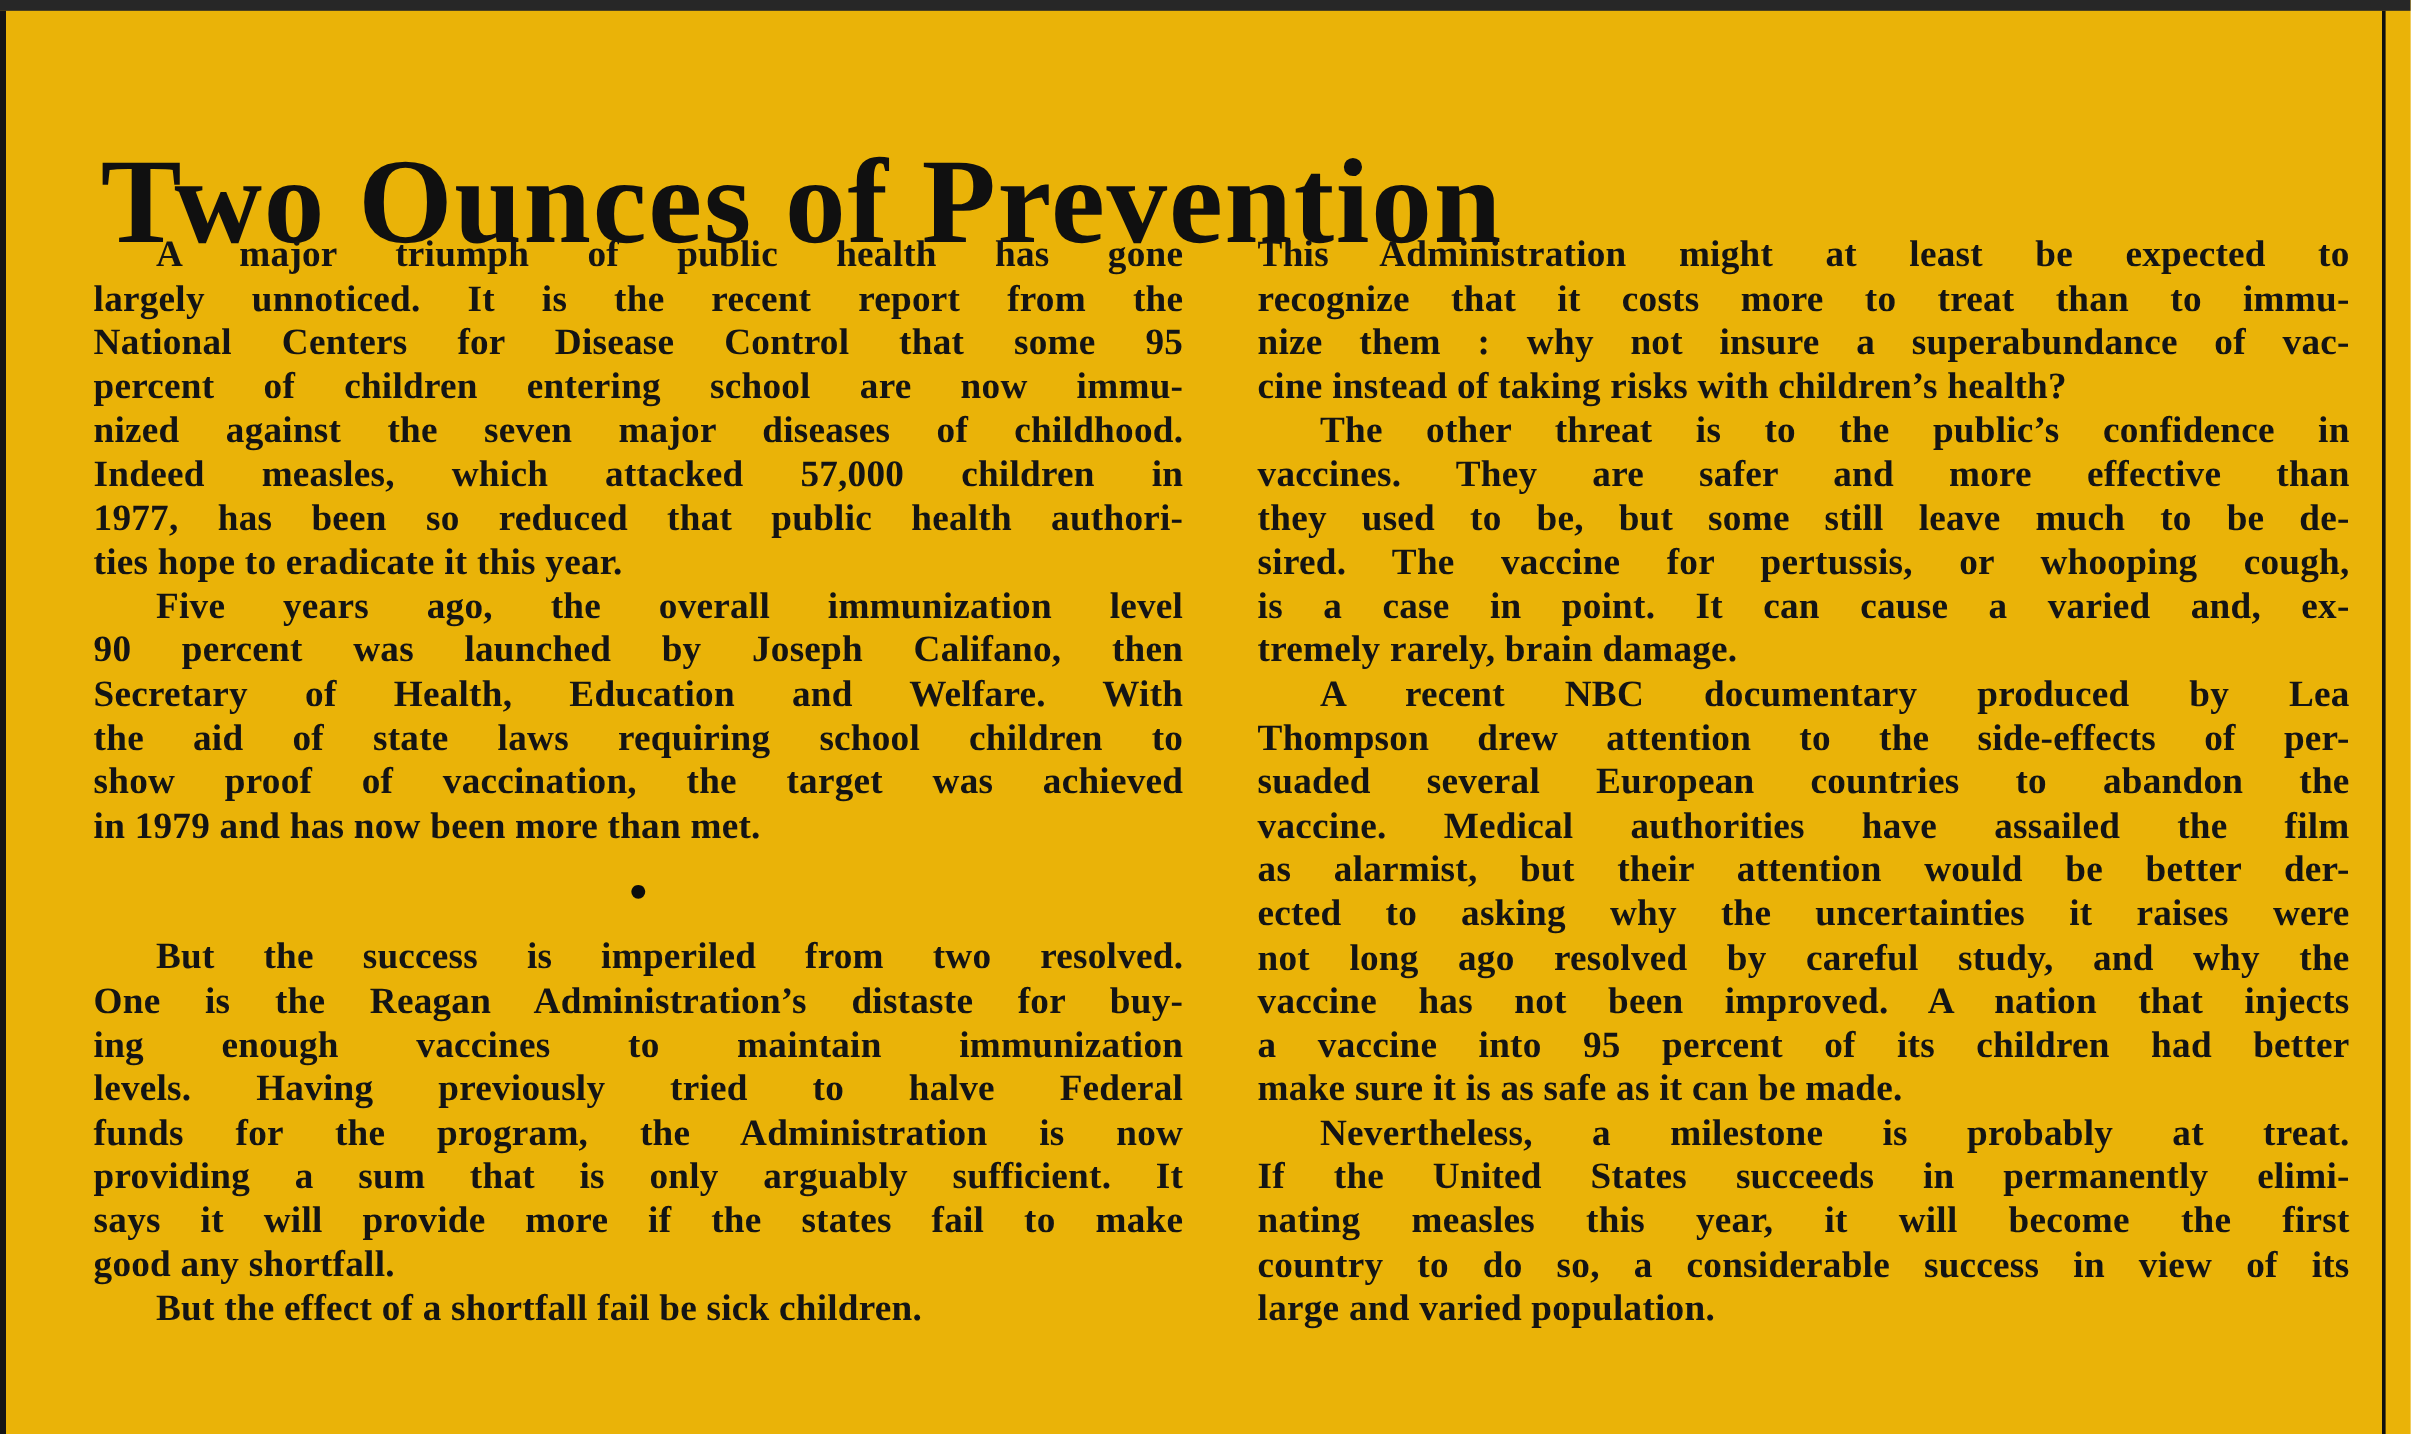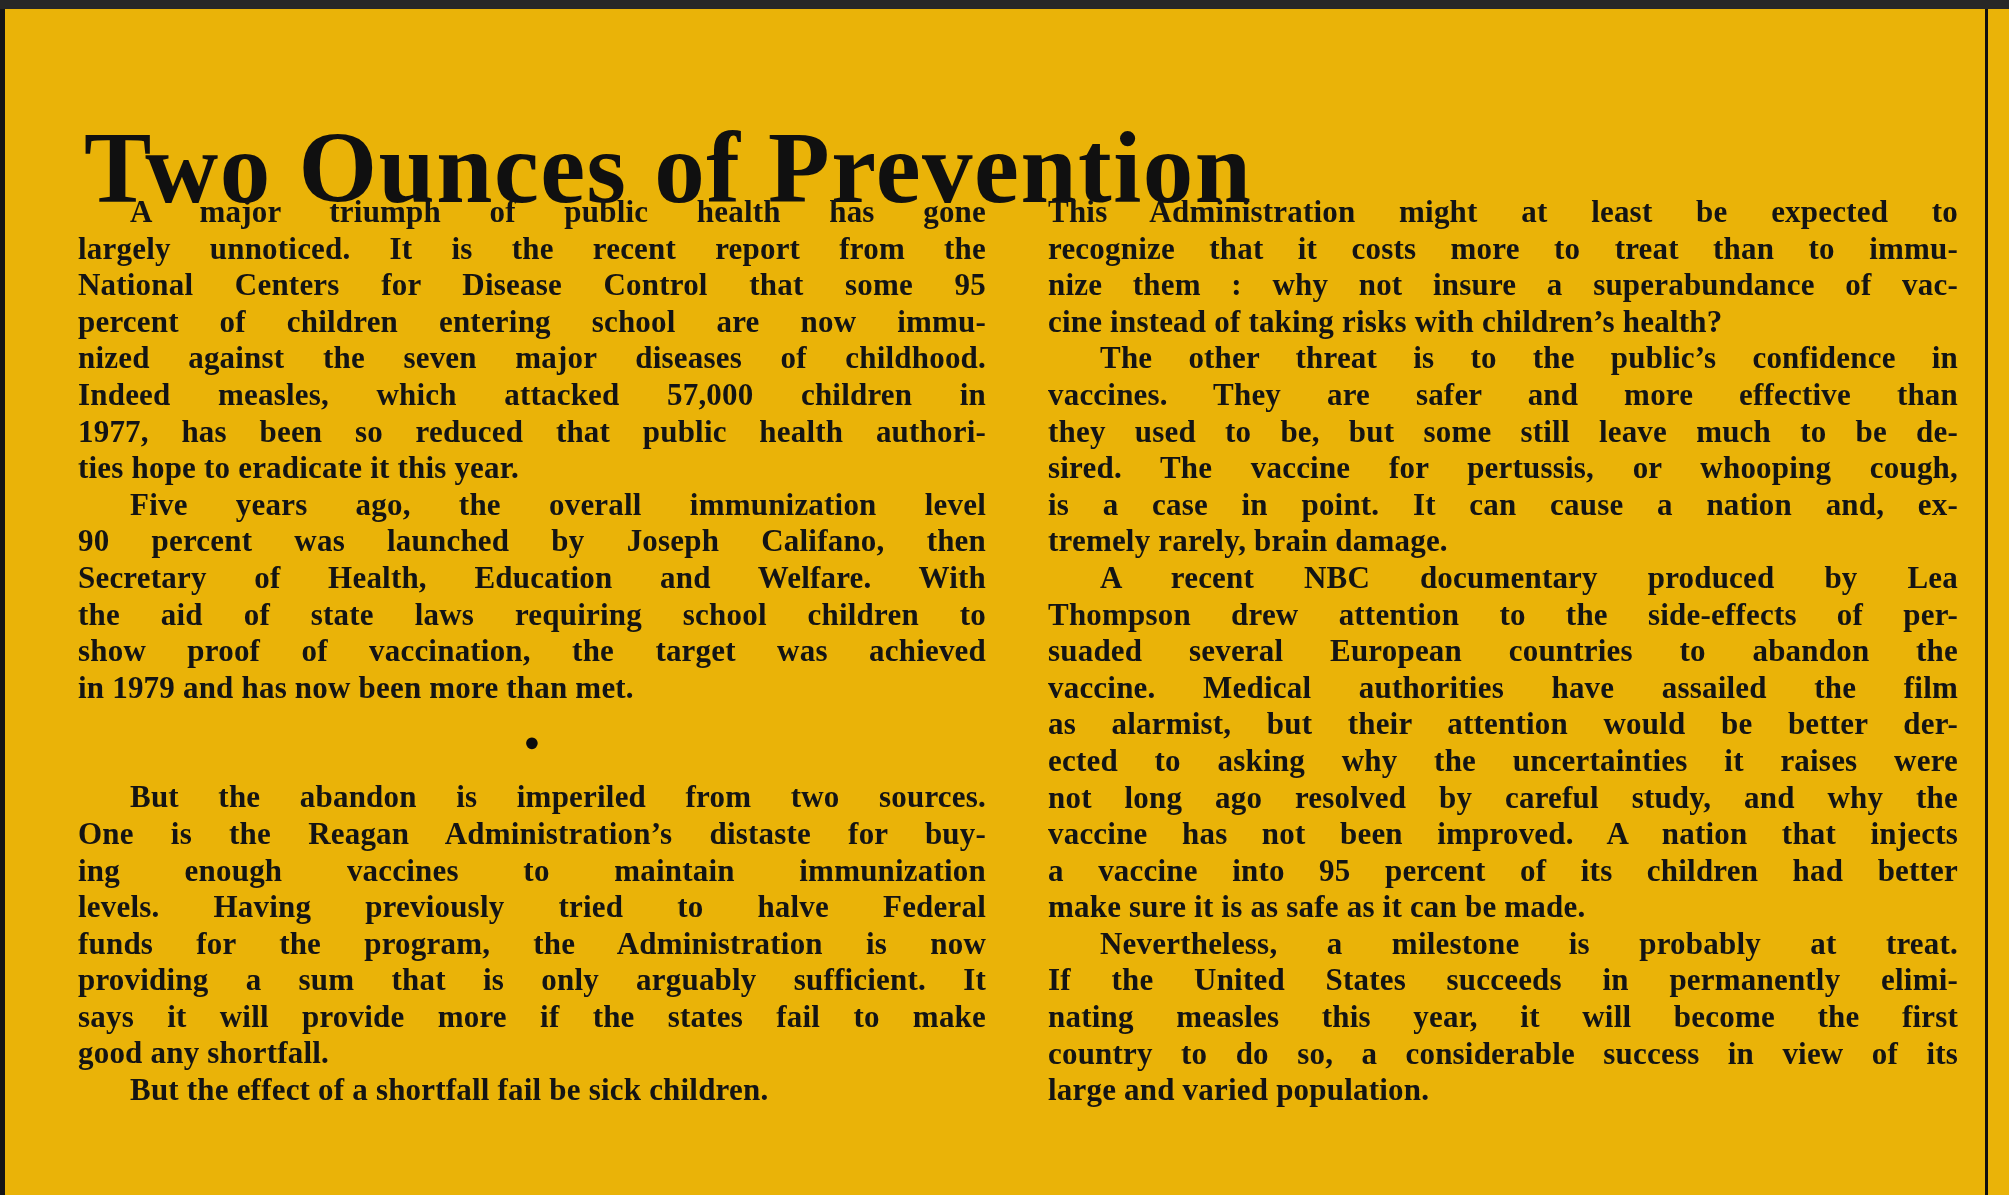--- a/index.html
+++ b/index.html
@@ -77,21 +77,21 @@
         <div class="line">90 percent was launched by Joseph Califano, then</div>
         <div class="line">Secretary of Health, Education and Welfare. With</div>
         <div class="line">the aid of state laws requiring school children to</div>
         <div class="line">show proof of vaccination, the target was achieved</div>
         <div class="line last">in 1979 and has now been more than met.</div>
       </div>
       <div class="bullet-row">
         <span class="dot">●</span>
       </div>
       <div class="paragraph">
-        <div class="line indent">But the abandon is imperiled from two sources.</div>
+        <div class="line indent">But the success is imperiled from two resolved.</div>
         <div class="line">One is the Reagan Administration’s distaste for buy-</div>
         <div class="line">ing enough vaccines to maintain immunization</div>
         <div class="line">levels. Having previously tried to halve Federal</div>
         <div class="line">funds for the program, the Administration is now</div>
         <div class="line">providing a sum that is only arguably sufficient. It</div>
         <div class="line">says it will provide more if the states fail to make</div>
         <div class="line last">good any shortfall.</div>
       </div>
       <div class="paragraph">
         <div class="line indent last">But the effect of a shortfall fail be sick children.</div>
@@ -103,21 +103,21 @@
         <div class="line">This Administration might at least be expected to</div>
         <div class="line">recognize that it costs more to treat than to immu-</div>
         <div class="line">nize them : why not insure a superabundance of vac-</div>
         <div class="line last">cine instead of taking risks with children’s health?</div>
       </div>
       <div class="paragraph">
         <div class="line indent">The other threat is to the public’s confidence in</div>
         <div class="line">vaccines. They are safer and more effective than</div>
         <div class="line">they used to be, but some still leave much to be de-</div>
         <div class="line">sired. The vaccine for pertussis, or whooping cough,</div>
-        <div class="line">is a case in point. It can cause a nation and, ex-</div>
+        <div class="line">is a case in point. It can cause a varied and, ex-</div>
         <div class="line last">tremely rarely, brain damage.</div>
       </div>
       <div class="paragraph">
         <div class="line indent">A recent NBC documentary produced by Lea</div>
         <div class="line">Thompson drew attention to the side-effects of per-</div>
         <div class="line">suaded several European countries to abandon the</div>
         <div class="line">vaccine. Medical authorities have assailed the film</div>
         <div class="line">as alarmist, but their attention would be better der-</div>
         <div class="line">ected to asking why the uncertainties it raises were</div>
         <div class="line">not long ago resolved by careful study, and why the</div>

